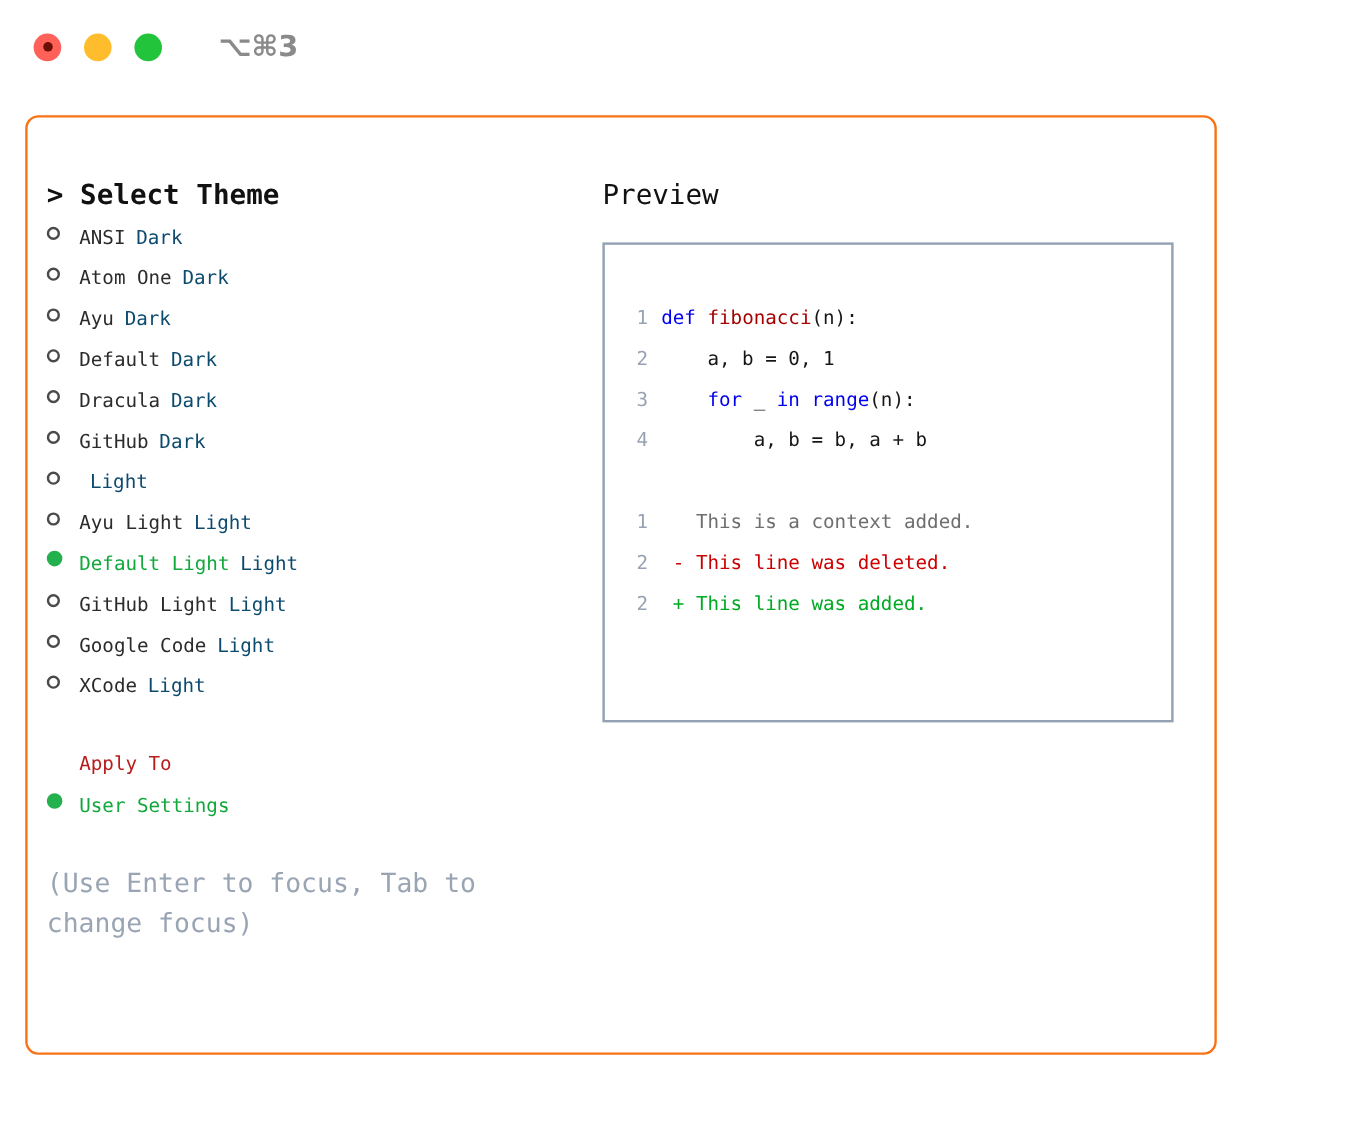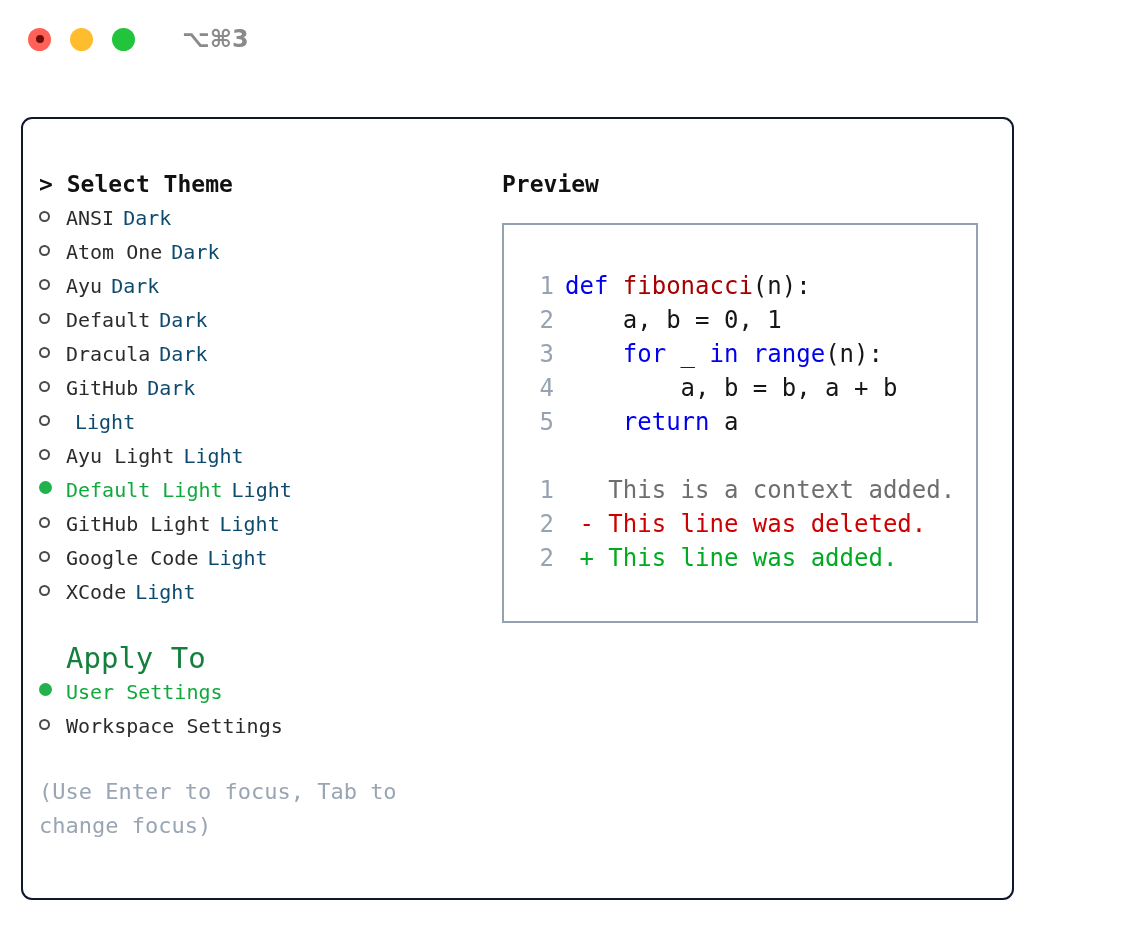--- a/index.html
+++ b/index.html
@@ -66,25 +66,24 @@
     font-family: "DejaVu Sans", "Liberation Sans", sans-serif;
   }
 
   
   .panel {
     position: absolute;
     left: 21px;
     top: 96px;
     width: 993px;
     height: 783px;
-    border: 2px solid #0f172a;
+    border: 2px solid #f97316;
     border-radius: 11px;
     box-sizing: border-box;
     background: #ffffff;
-    margin-top: 21px;
   }
 
   .columns {
     position: absolute;
     left: 0; top: 0;
     width: 100%;
     height: 100%;
   }
 
   .col-left {
@@ -111,21 +110,21 @@
   .theme-list, .apply-list {
     margin: 0;
     padding: 0;
     list-style: none;
   }
   .row {
     display: flex;
     align-items: baseline;
     line-height: 34px;
     height: 34px;
-    font-size: 20px;
+    font-size: 16px;
     white-space: pre;
   }
   .marker {
     width: 27px;
     flex: 0 0 27px;
     color: #3b3b3b;
     font-size: 22px;
     display: inline-block;
   }
   .bullet-filled {
@@ -147,57 +146,57 @@
     box-sizing: border-box;
     position: relative;
     top: -3px;
   }
   .row .name  { color: #2b2b2b; }
   .row .tag   { color: #0c4a6e; margin-left: 9px; }
   .row.selected .name { color: #11a83c; }
 
   .apply-block { margin-top: 32px; }
   .apply-title {
-    font-size: 29px;
-    color: #15803d;
+    font-size: 16px;
+    color: #b91c1c;
     line-height: 34px;
     padding-left: 27px;
     white-space: pre;
   }
 
   .hint {
     margin-top: 32px;
     font-size: 22px;
     color: #9aa5b4;
     line-height: 34px;
     width: 410px;
     white-space: pre-wrap;
   }
 
   
   .preview-title {
     font-size: 23px;
-    font-weight: bold;
+    font-weight: normal;
     color: #111111;
     line-height: 34px;
   }
   .preview-box {
     margin-top: 22px;
     width: 476px;
     height: 400px;
     border: 2px solid #93a1b3;
     box-sizing: border-box;
     background: #ffffff;
     position: relative;
   }
   .code {
     position: absolute;
-    left: 28px;
+    left: 14px;
     top: 44px;
-    font-size: 24px;
+    font-size: 16px;
     line-height: 34px;
   }
   .code-line { white-space: pre; height: 34px; }
   .ln {
     display: inline-block;
     width: 22px;
     text-align: right;
     color: #97a3b3;
     margin-right: 11px;
   }
@@ -242,36 +241,34 @@
             <li class="row selected"><span class="marker"><span class="bullet-filled"></span></span><span class="name">Default Light</span><span class="tag">Light</span></li>
             <li class="row"><span class="marker"><span class="bullet-hollow"></span></span><span class="name">GitHub Light</span><span class="tag">Light</span></li>
             <li class="row"><span class="marker"><span class="bullet-hollow"></span></span><span class="name">Google Code</span><span class="tag">Light</span></li>
             <li class="row"><span class="marker"><span class="bullet-hollow"></span></span><span class="name">XCode</span><span class="tag">Light</span></li>
           </ul>
 
         <div class="apply-block">
           <div class="apply-title">Apply To</div>
           <ul class="apply-list" id="apply-list">
               <li class="row selected"><span class="marker"><span class="bullet-filled"></span></span><span class="name">User Settings</span></li>
-              <li class="row"><span class="marker"><span class="bullet-hollow"></span></span><span class="name">Workspace Settings</span></li>
             </ul>
         </div>
 
         <div class="hint">(Use Enter to focus, Tab to change focus)</div>
       </div>
 
       <div class="col-right">
         <div class="preview-title">Preview</div>
         <div class="preview-box">
           <div class="code" id="code-area">
               <div class="code-line"><span class="ln">1</span><span class="kw">def</span><span class="pl"> </span><span class="fn">fibonacci</span><span class="pl">(n):</span></div>
               <div class="code-line"><span class="ln">2</span><span class="pl">    a, b = 0, 1</span></div>
               <div class="code-line"><span class="ln">3</span><span class="pl">    </span><span class="kw">for</span><span class="pl"> _ </span><span class="kw">in</span><span class="pl"> </span><span class="kw">range</span><span class="pl">(n):</span></div>
               <div class="code-line"><span class="ln">4</span><span class="pl">        a, b = b, a + b</span></div>
-              <div class="code-line"><span class="ln">5</span><span class="pl">    </span><span class="kw">return</span><span class="pl"> a</span></div>
               <div class="diff-gap"></div>
               <div class="code-line"><span class="ln">1</span><span class="ctx">   </span><span class="ctx">This is a context added.</span></div>
               <div class="code-line"><span class="ln">2</span><span class="del"> - </span><span class="del">This line was deleted.</span></div>
               <div class="code-line"><span class="ln">2</span><span class="add"> + </span><span class="add">This line was added.</span></div>
             </div>
         </div>
       </div>
 
     </div>
   </div>

